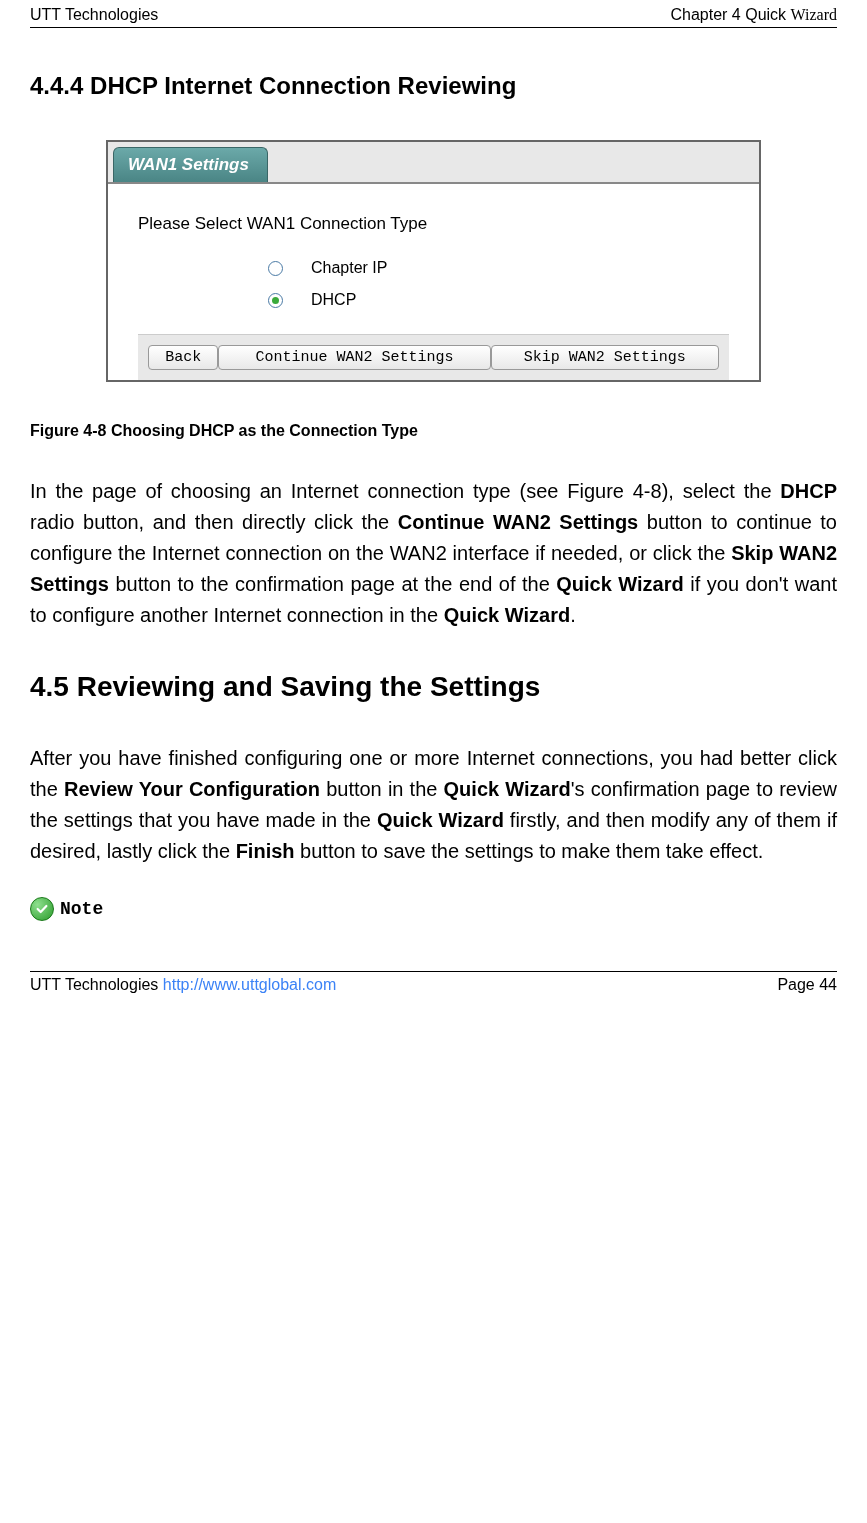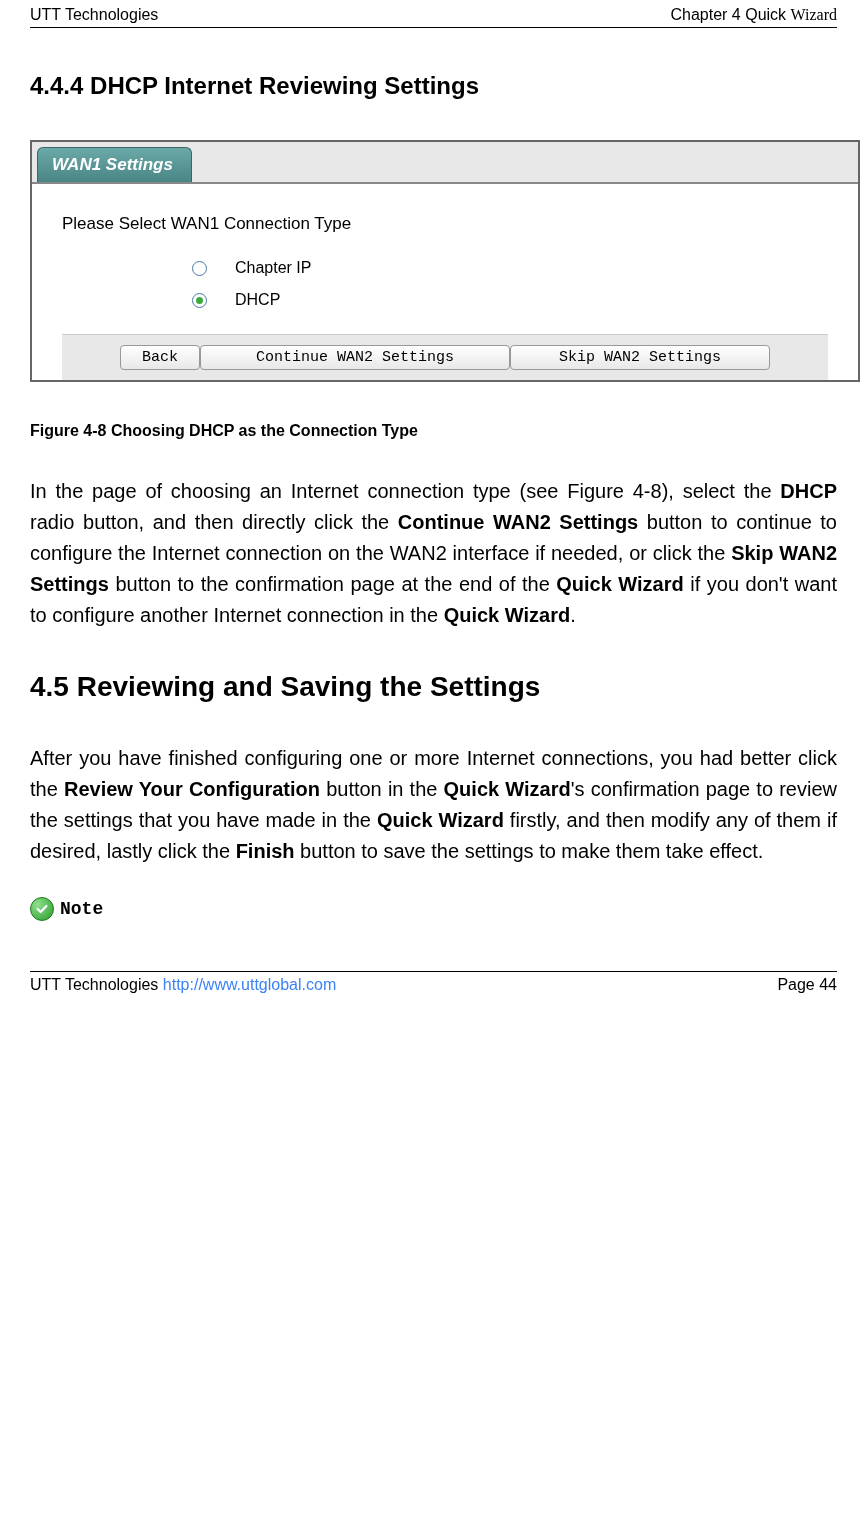--- a/index.html
+++ b/index.html
@@ -44,21 +44,21 @@
     }
     h2.section-45 {
       font-size: 28px;
       font-weight: bold;
       margin: 40px 0 40px 0;
     }
     .screenshot-container {
       border: 2px solid #666;
       background: #fff;
       margin: 0 auto 40px auto;
-      width: 830px;
+      width: 655px;
     }
     .wan-tab-row {
       background: #e8e8e8;
       padding: 5px 0 0 5px;
       border-bottom: 2px solid #888;
     }
     .wan-tab {
       display: inline-block;
       background: linear-gradient(to bottom, #6ba9a9 0%, #4a8585 100%);
       color: #fff;
@@ -170,21 +170,21 @@
 
 <div class="page">
 
   <div class="header-bar">
     <span>UTT Technologies</span>
     <span class="header-right">
       <span>Chapter 4 Quick </span><span class="chapter-wizard">Wizard</span>
     </span>
   </div>
 
-  <h2 class="section-444">4.4.4    DHCP Internet Reviewing Settings</h2>
+  <h2 class="section-444">4.4.4    DHCP Internet Connection Reviewing</h2>
 
   <div class="screenshot-container">
     <div class="wan-tab-row">
       <span class="wan-tab">WAN1 Settings</span>
     </div>
     <div class="wan-body">
       <div class="wan-prompt">Please Select WAN1 Connection Type</div>
       <div class="radio-group">
         <div class="radio-row">
           <span class="radio-circle"></span>

